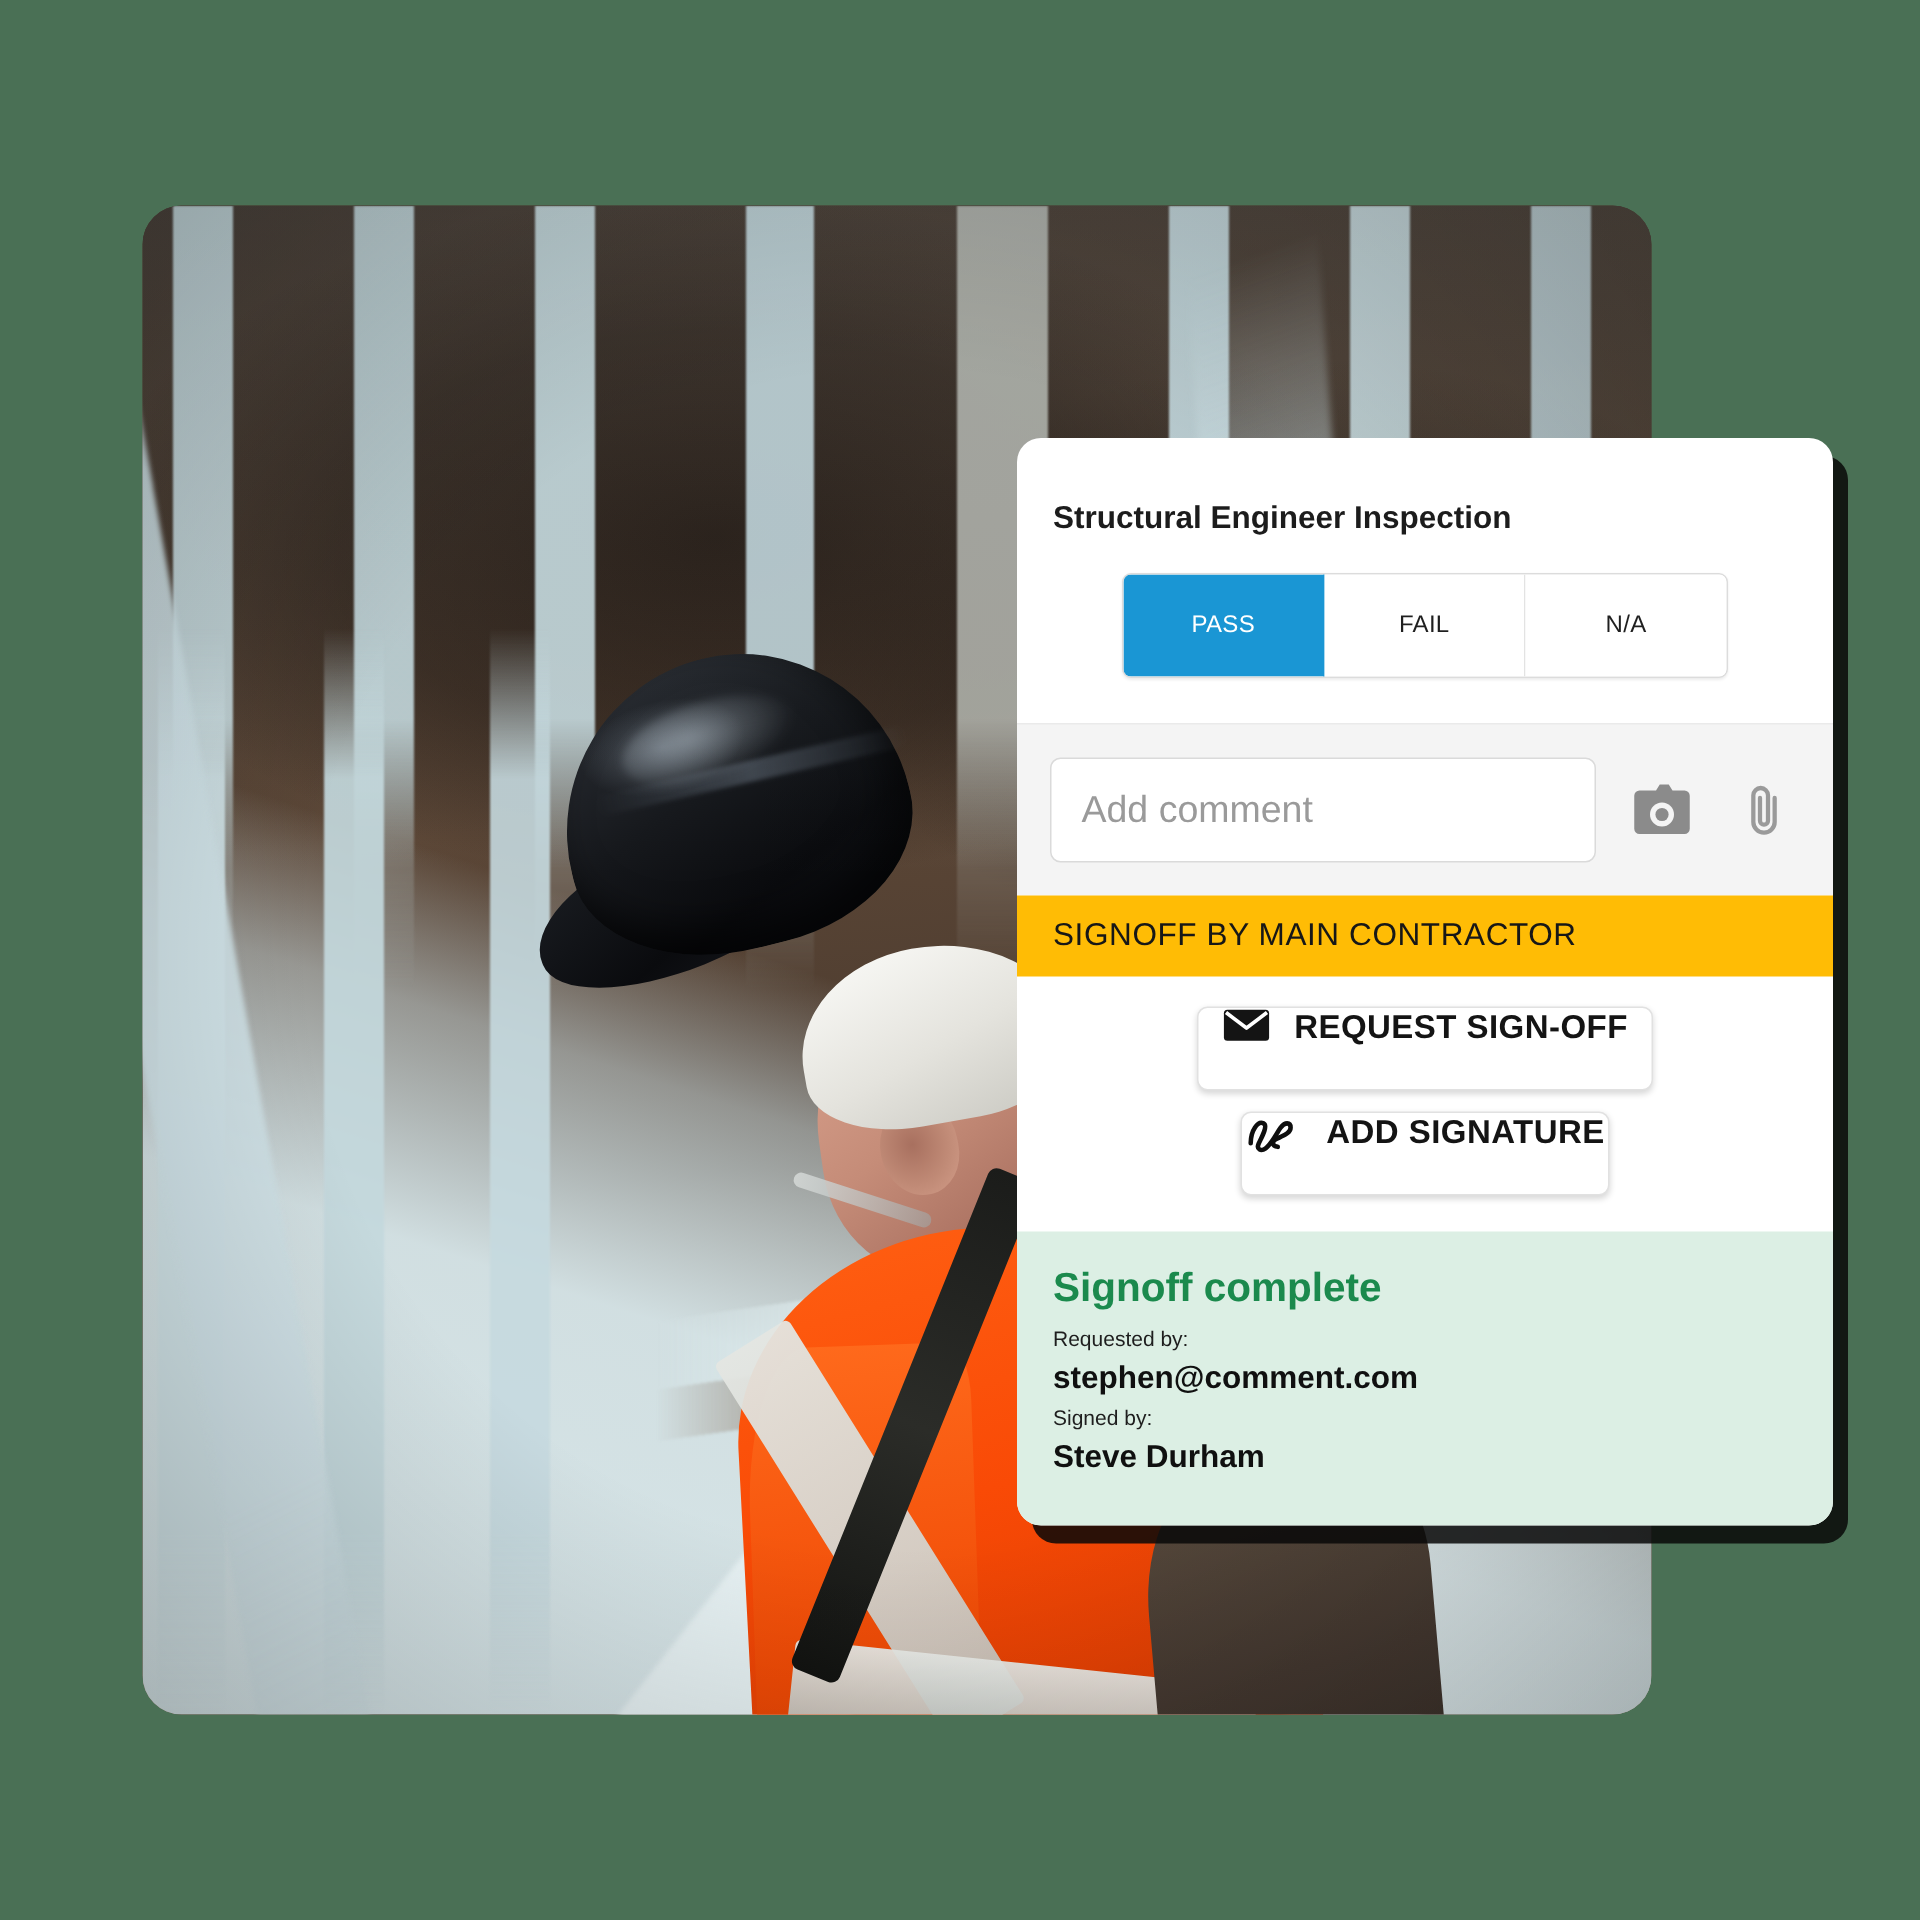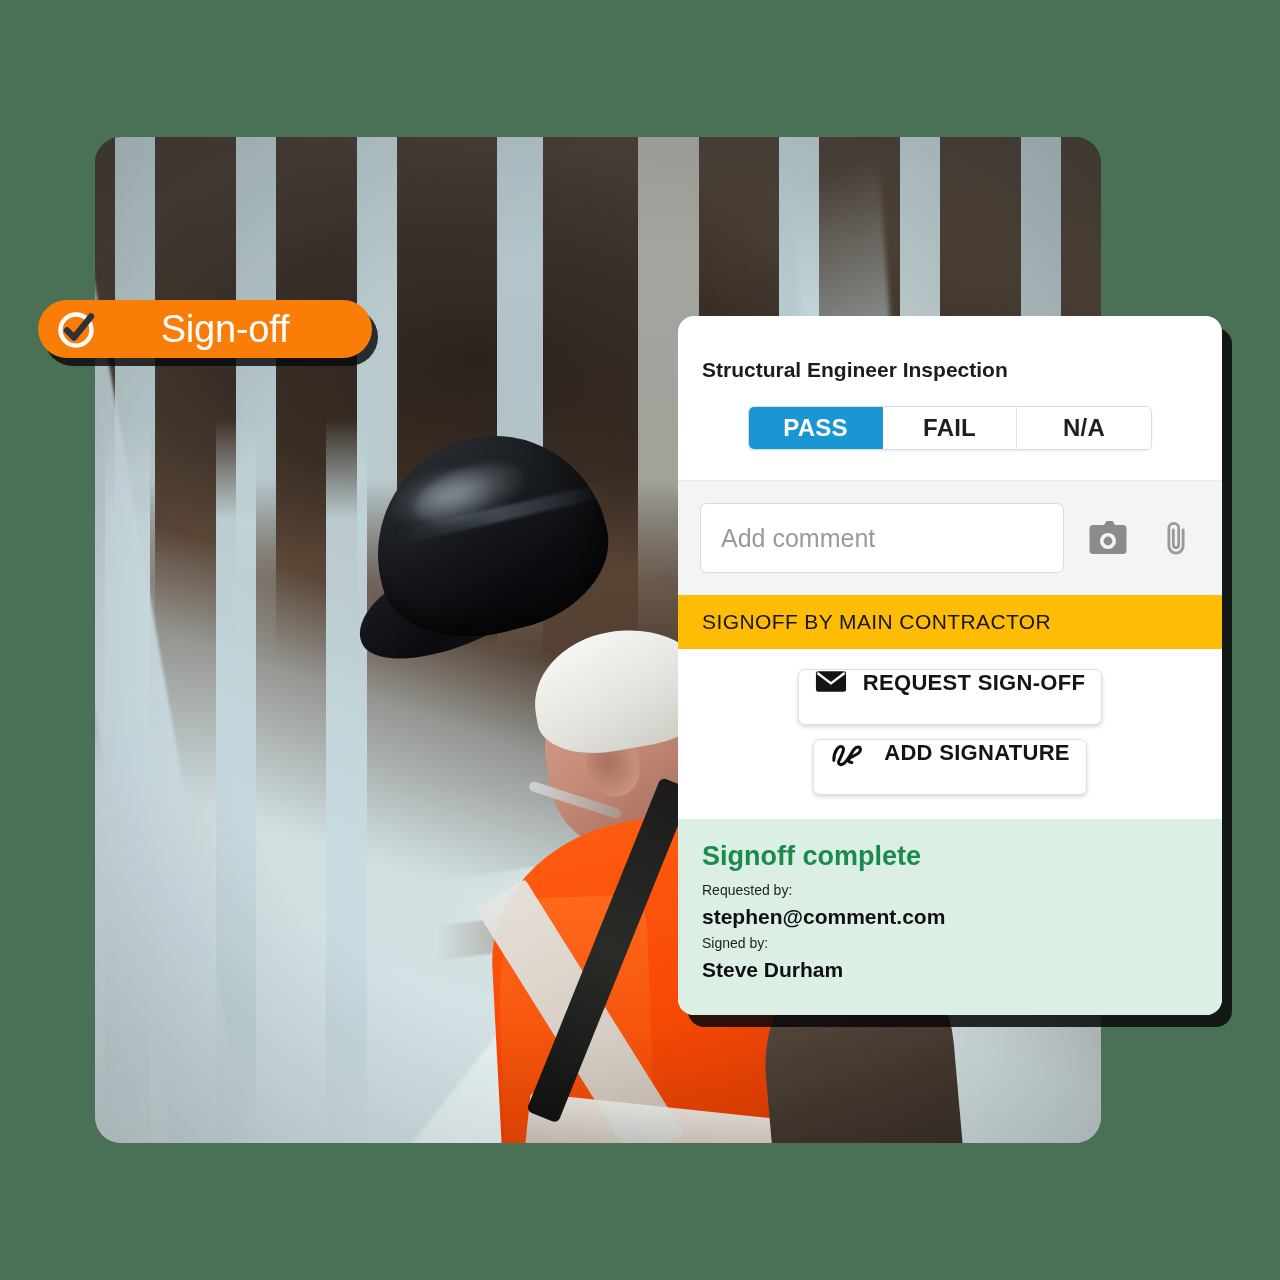--- a/index.html
+++ b/index.html
@@ -293,43 +293,42 @@
   
   #card {
     position: absolute;
     left: 678px; top: 292px;
     width: 544px;
     border-radius: 16px;
     background: #fff;
     overflow: hidden;
     box-shadow: 10px 12px 0 rgba(8,8,8,.85);
     z-index: 6;
-    margin-top: 24px;
   }
 
   .card-title {
     font-size: 21px;
     font-weight: bold;
     color: #1c1c1c;
     padding: 42px 0 0 24px;
   }
 
   .seg-wrap { display: flex; justify-content: center; padding: 24px 0 30px; }
   .segmented {
     display: flex;
     border: 1px solid #dcdcdc;
     border-radius: 6px;
     overflow: hidden;
     box-shadow: 0 1px 2px rgba(0,0,0,.08);
     background: #fff;
   }
   .seg {
-    width: 134px; height: 42px;
+    width: 134px; height: 68px;
     display: flex; align-items: center; justify-content: center;
-    font-size: 24px; font-weight: 700;
+    font-size: 16px; font-weight: 400;
     color: #1f1f1f;
     background: #fff;
     border-right: 1px solid #e3e3e3;
     letter-spacing: .2px;
   }
   .seg:last-child { border-right: none; }
   .seg.active { background: #1a96d4; color: #fff; border-right-color: #1a96d4; }
 
   .comment-row {
     background: #f4f4f4;
@@ -370,21 +369,21 @@
     border-radius: 7px;
     box-shadow: 0 2px 4px rgba(0,0,0,.16);
     height: 56px;
     display: flex; justify-content: center;
     gap: 16px;
     font-size: 22px; font-weight: bold;
     color: #141414;
     letter-spacing: .3px;
   }
   #btn-request { width: 304px; }
-  #btn-signature { width: 274px; }
+  #btn-signature { width: 246px; }
 
   .signoff {
     background: #dcefe4;
     padding: 22px 24px 30px;
   }
   .signoff-title {
     color: #1b8a4d;
     font-size: 27px;
     font-weight: bold;
     margin-bottom: 8px;
@@ -425,29 +424,20 @@
       <div class="vest-left"></div>
       <div class="band-diag"></div>
       <div class="band-h"></div>
       <div class="strap"></div>
       <div class="sleeve"></div>
     </div>
 
     <div class="layer photo-grade"></div>
   </div>
 
-  <div id="badge">
-    <div class="check-wrap">
-      <svg viewBox="0 0 46 46" width="46" height="46">
-        <circle cx="22" cy="24" r="15.5" fill="none" stroke="#ffffff" stroke-width="4.4"></circle>
-        <path d="M13 24.5 L20 31.5 L37 10.5" fill="none" stroke="#2f3338" stroke-width="6.4" stroke-linecap="round" stroke-linejoin="round"></path>
-      </svg>
-    </div>
-    <div class="badge-label">Sign-off</div>
-  </div>
 
   <div id="card">
 
     <div class="card-title">Structural Engineer Inspection</div>
 
     <div class="seg-wrap">
       <div class="segmented">
         <div class="seg active">PASS</div>
         <div class="seg">FAIL</div>
         <div class="seg">N/A</div>

